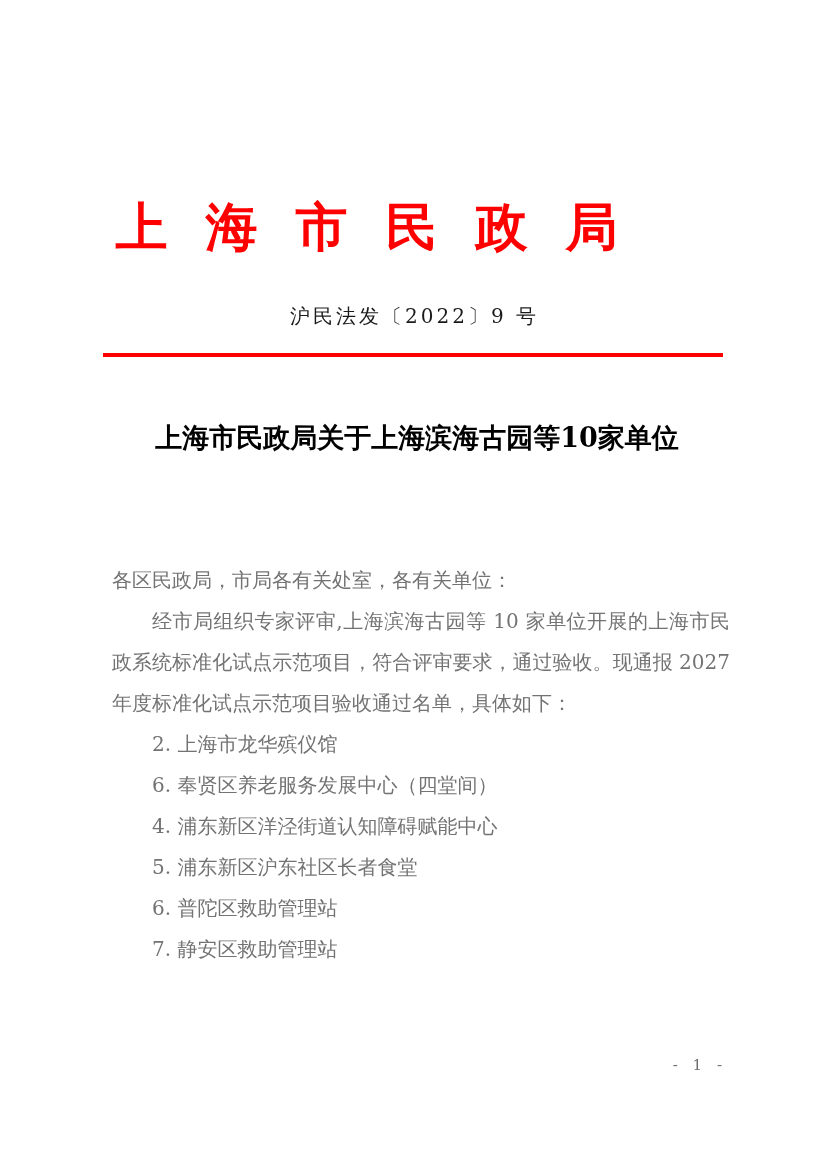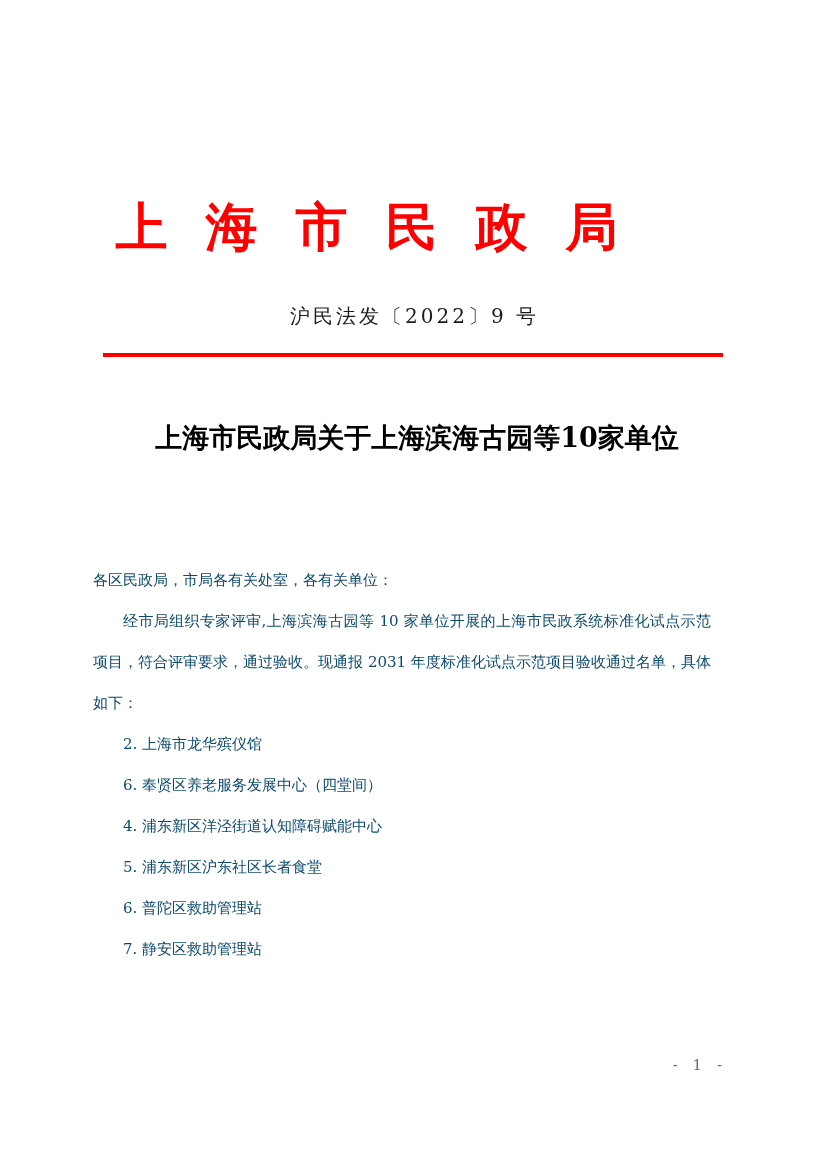--- a/index.html
+++ b/index.html
@@ -61,26 +61,26 @@
     text-align: center;
     font-size: 27px;
     line-height: 45px;
     font-weight: bold;
     color: #000000;
     margin-left: 33px;
   }
   .body-text {
     position: absolute;
     top: 560px;
-    left: 93px;
+    left: 112px;
     width: 618px;
-    font-size: 15px;
+    font-size: 20px;
     line-height: 41px;
     text-align: justify;
-    color: #0c4a6e;
+    color: #737373;
   }
   .body-text p {
     margin: 0;
     padding: 0;
   }
   .salutation {
     text-indent: 0;
   }
   .para {
     text-indent: 2em;
@@ -108,21 +108,21 @@
   <div class="docnum">沪民法发〔2022〕9 号</div>
 
   <div class="redline"></div>
 
   <div class="doc-title">
     <div>上海市民政局关于上海滨海古园等10家单位</div>
   </div>
 
   <div class="body-text">
     <p class="salutation">各区民政局，市局各有关处室，各有关单位：</p>
-    <p class="para">经市局组织专家评审,上海滨海古园等 10 家单位开展的上海市民政系统标准化试点示范项目，符合评审要求，通过验收。现通报 2031 年度标准化试点示范项目验收通过名单，具体如下：</p>
+    <p class="para">经市局组织专家评审,上海滨海古园等 10 家单位开展的上海市民政系统标准化试点示范项目，符合评审要求，通过验收。现通报 2027 年度标准化试点示范项目验收通过名单，具体如下：</p>
     <p class="unit-item">2. 上海市龙华殡仪馆</p>
     <p class="unit-item">6. 奉贤区养老服务发展中心（四堂间）</p>
     <p class="unit-item">4. 浦东新区洋泾街道认知障碍赋能中心</p>
     <p class="unit-item">5. 浦东新区沪东社区长者食堂</p>
     <p class="unit-item">6. 普陀区救助管理站</p>
     <p class="unit-item">7. 静安区救助管理站</p>
   </div>
 
   <div class="footer-pagenum">- 1 -</div>
 

